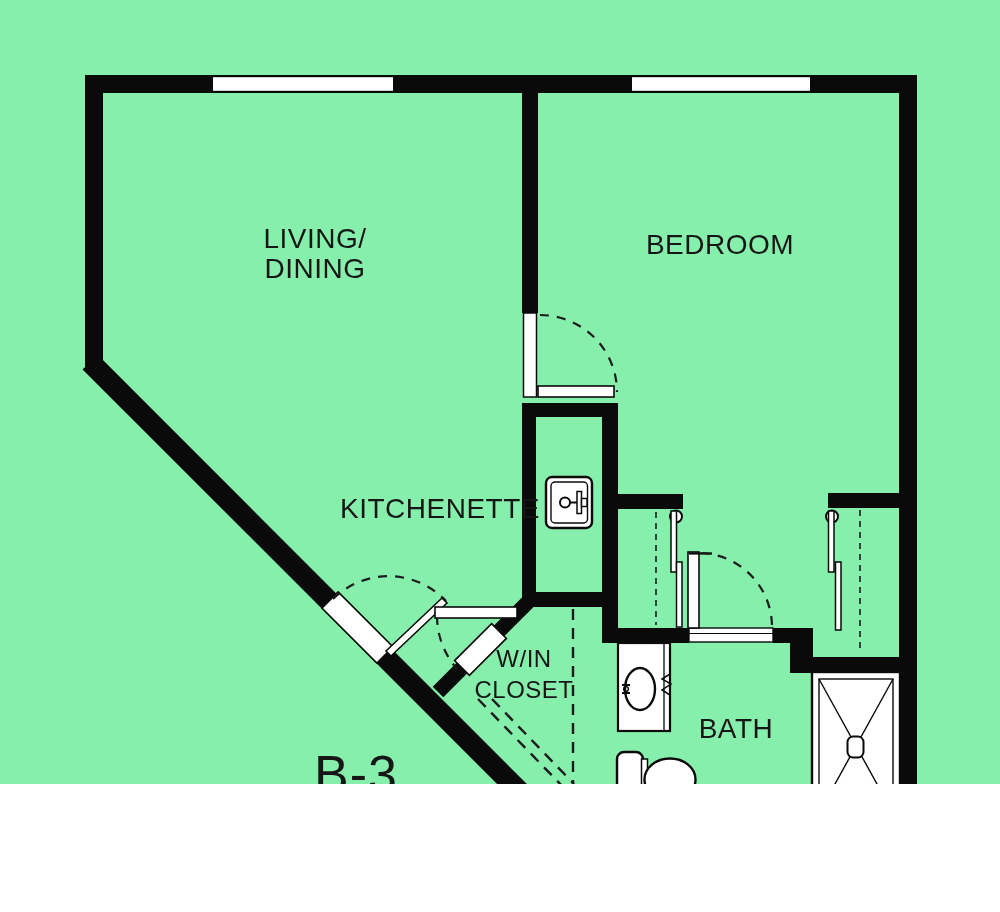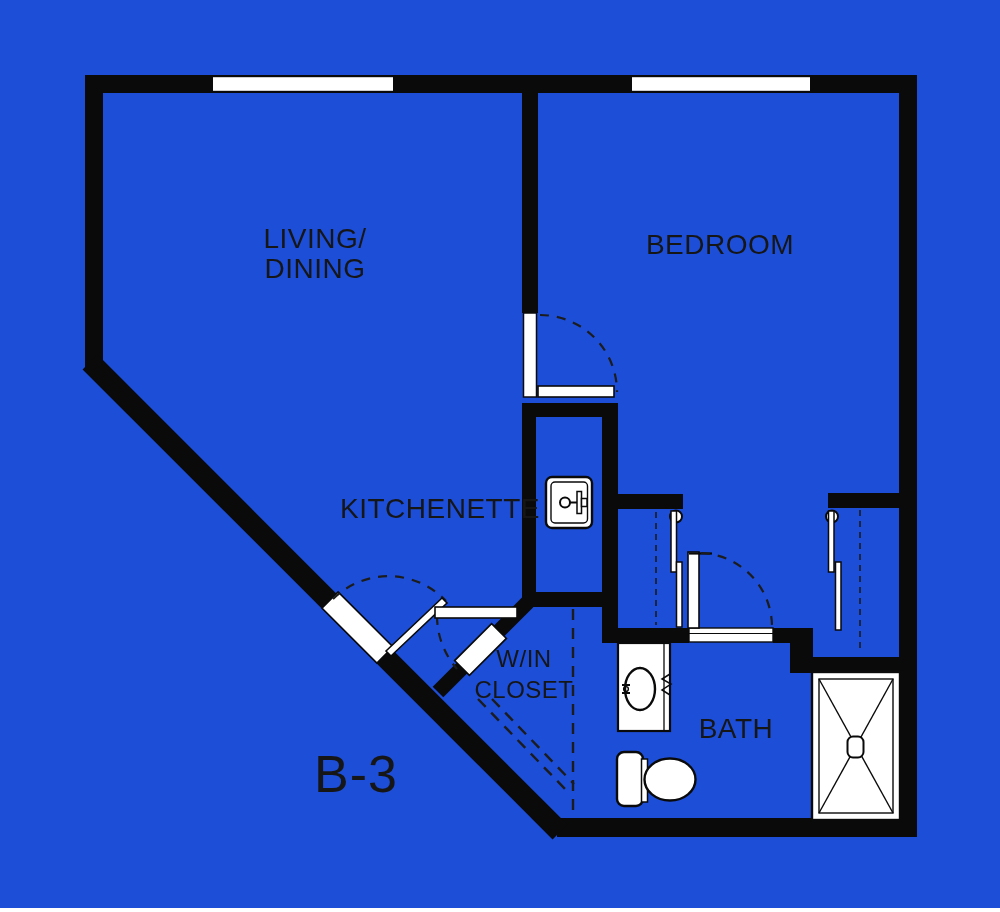--- a/index.html
+++ b/index.html
@@ -2,23 +2,23 @@
 <html><head>
 <meta charset="utf-8">
 <style>
   html, body {
     margin: 0;
     padding: 0;
     background: #ffffff;
   }
   .plan-canvas {
     width: 1000px;
-    height: 908px;
+    height: 784px;
     position: relative;
-    background: #1d4ed8;
+    background: #86efac;
     font-family: "Liberation Sans", sans-serif;
   }
   svg { display: block; }
   .wall   { fill: #0a0a0a; stroke: none; }
   .wallln { stroke: #0a0a0a; fill: none; }
   .open   { fill: #ffffff; stroke: #0a0a0a; stroke-width: 1.6; }
   .thin   { fill: #ffffff; stroke: #0a0a0a; stroke-width: 1.5; }
   .fix    { fill: #ffffff; stroke: #0a0a0a; stroke-width: 2.4; }
   .fixthin{ fill: none;    stroke: #0a0a0a; stroke-width: 1.4; }
   .arc    { fill: none; stroke: #1c1c1c; stroke-width: 2.2; stroke-dasharray: 9 8; }

